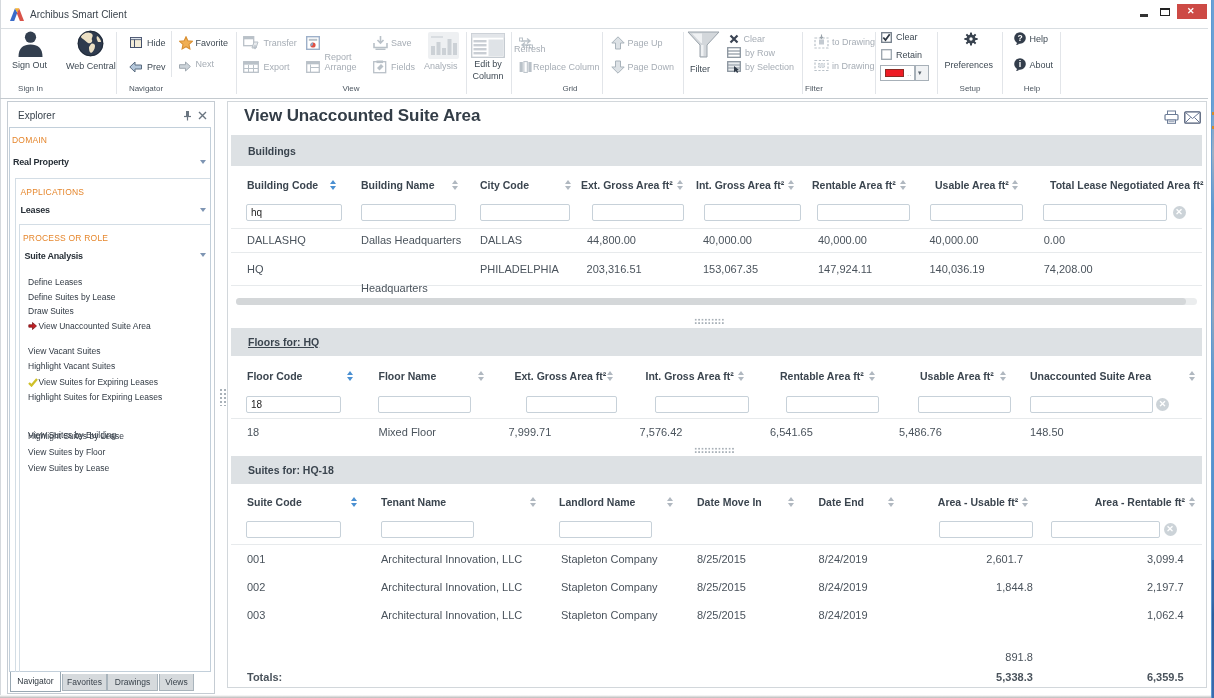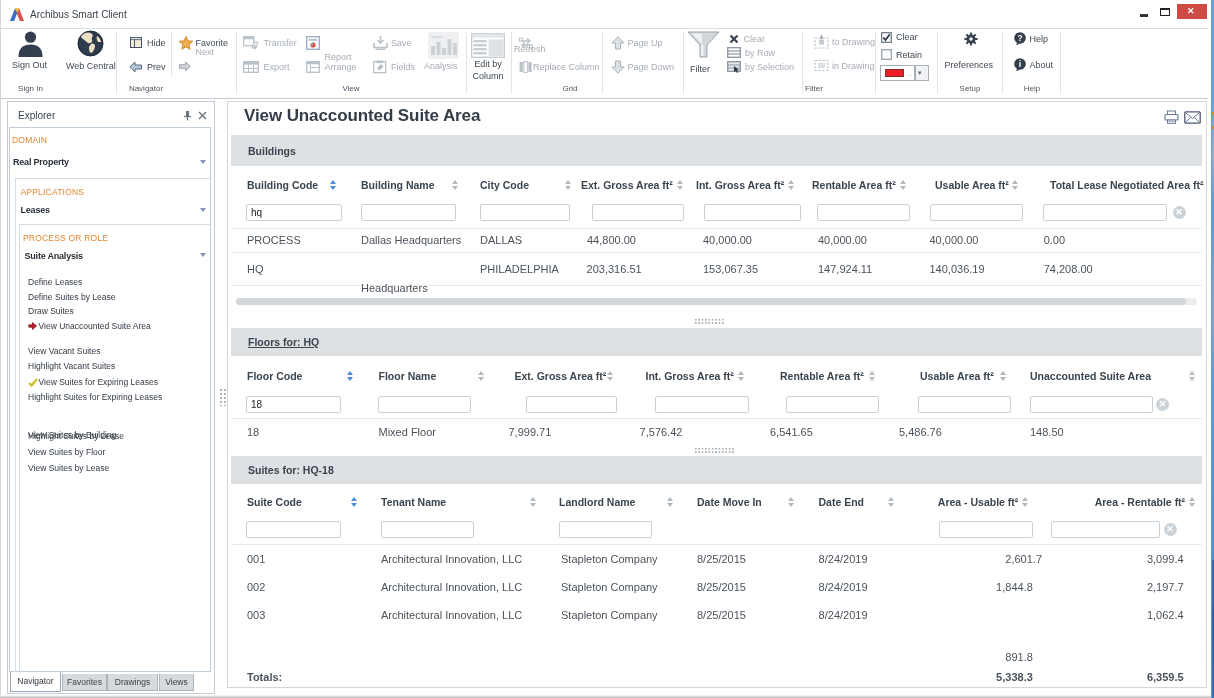--- a/index.html
+++ b/index.html
@@ -89,21 +89,21 @@
     <path d="M12.5,4 L6,4 L6,1 L0.8,6 L6,11 L6,8 L12.5,8 Z" fill="#b4c7da" stroke="#5b6c80" stroke-width="1"></path>
   </svg>
 <div class="t rlabd" style="left:147px;top:60.5px;line-height:12px;">Prev</div>
 <svg class="a" style="left:179px;top:36px;" width="14" height="14" viewBox="0 0 14 14">
     <path d="M7,0.8 L8.8,4.8 L13.4,5.3 L10,8.4 L10.9,12.9 L7,10.7 L3.1,12.9 L4,8.4 L0.6,5.3 L5.2,4.8 Z" fill="#f0ae53" stroke="#d88f33" stroke-width="1.1"></path>
   </svg>
 <div class="t rlabd" style="left:195.5px;top:36.5px;line-height:12px;">Favorite</div>
 <svg class="a" style="left:179px;top:61px;" width="12" height="11" viewBox="0 0 12 11">
     <path d="M0.5,3.7 L6.5,3.7 L6.5,1 L11.4,5.5 L6.5,10 L6.5,7.3 L0.5,7.3 Z" fill="#ccd3d9" stroke="#a0a9b1" stroke-width="1"></path>
   </svg>
-<div class="t rlab" style="left:195.5px;top:46px;line-height:12px;">Next</div>
+<div class="t rlab" style="left:195.5px;top:58px;line-height:12px;">Next</div>
 <svg class="a" style="left:243px;top:36px;" width="16" height="14" viewBox="0 0 16 14">
     <rect x="0.7" y="0.7" width="10" height="9" fill="#fff" stroke="#b9c1c8" stroke-width="1.3"></rect>
     <rect x="0.7" y="0.7" width="10" height="2.6" fill="#b9c1c8"></rect>
     <path d="M11,6 L15,6 L13,12 L9,12 Z" fill="#e8ebee" stroke="#b9c1c8"></path>
     <path d="M12,9 l0,3.5 m-1.6,-1.8 l1.6,1.8 l1.6,-1.8" fill="none" stroke="#b9c1c8" stroke-width="1.2"></path>
   </svg>
 <div class="t rlab" style="left:263.5px;top:36.5px;line-height:12px;">Transfer</div>
 <svg class="a" style="left:243px;top:61px;" width="16" height="12" viewBox="0 0 16 12">
     <rect x="0.7" y="0.7" width="14.6" height="10.6" fill="#fff" stroke="#b9c1c8" stroke-width="1.3"></rect>
     <rect x="0.7" y="0.7" width="14.6" height="3" fill="#b9c1c8"></rect>
@@ -363,21 +363,21 @@
 <div class="fin" style="left:480px;top:203.5px;width:90px"></div>
 <div class="fin" style="left:592px;top:203.5px;width:92px"></div>
 <div class="fin" style="left:704px;top:203.5px;width:97px"></div>
 <div class="fin" style="left:817px;top:203.5px;width:93px"></div>
 <div class="fin" style="left:930px;top:203.5px;width:93px"></div>
 <div class="fin" style="left:1043px;top:203.5px;width:124px"></div>
 <div class="clr" style="left:1172.5px;top:206px">✕</div>
 <div class="hl" style="left:231px;top:227.8px;width:971px;height:1px;background:#e7eaec"></div>
 <div class="hl" style="left:231px;top:251.6px;width:971px;height:1px;background:#e7eaec"></div>
 <div class="hl" style="left:231px;top:285.2px;width:971px;height:1px;background:#e7eaec"></div>
-<div class="t gd" style="left:247px;top:234px;line-height:12px;">PROCESS</div>
+<div class="t gd" style="left:247px;top:234px;line-height:12px;">DALLASHQ</div>
 <div class="t gd" style="left:361px;top:234px;line-height:12px;">Dallas Headquarters</div>
 <div class="t gd" style="left:480px;top:234px;line-height:12px;">DALLAS</div>
 <div class="t gd" style="left:587px;top:234px;line-height:12px;">44,800.00</div>
 <div class="t gd" style="left:703px;top:234px;line-height:12px;">40,000.00</div>
 <div class="t gd" style="left:818px;top:234px;line-height:12px;">40,000.00</div>
 <div class="t gd" style="left:929.5px;top:234px;line-height:12px;">40,000.00</div>
 <div class="t gd" style="left:1043.7px;top:234px;line-height:12px;">0.00</div>
 <div class="t gd" style="left:247px;top:262.5px;line-height:12px;">HQ</div>
 <div class="t gd" style="left:361px;top:262.5px;line-height:12px;margin-top:19px;">Headquarters</div>
 <div class="t gd" style="left:480px;top:262.5px;line-height:12px;">PHILADELPHIA</div>
@@ -485,21 +485,21 @@
 <div class="fin" style="left:559px;top:520.5px;width:93px"></div>
 <div class="fin" style="left:939px;top:520.5px;width:94px"></div>
 <div class="fin" style="left:1051px;top:520.5px;width:109px"></div>
 <div class="clr" style="left:1163.5px;top:522.5px">✕</div>
 <div class="hl" style="left:231px;top:543.5px;width:971px;height:1px;background:#e7eaec"></div>
 <div class="t gd" style="left:247px;top:552.5px;line-height:12px;">001</div>
 <div class="t gd" style="left:381px;top:552.5px;line-height:12px;">Architectural Innovation, LLC</div>
 <div class="t gd" style="left:561px;top:552.5px;line-height:12px;">Stapleton Company</div>
 <div class="t gd" style="left:697px;top:552.5px;line-height:12px;">8/25/2015</div>
 <div class="t gd" style="left:818.6px;top:552.5px;line-height:12px;">8/24/2019</div>
-<div class="t gd" style="right:172px;top:552.5px;line-height:12px;">2,601.7</div>
+<div class="t gd" style="right:191px;top:552.5px;line-height:12px;">2,601.7</div>
 <div class="t gd" style="right:30.40000000000009px;top:552.5px;line-height:12px;">3,099.4</div>
 <div class="t gd" style="left:247px;top:580.8px;line-height:12px;">002</div>
 <div class="t gd" style="left:381px;top:580.8px;line-height:12px;">Architectural Innovation, LLC</div>
 <div class="t gd" style="left:561px;top:580.8px;line-height:12px;">Stapleton Company</div>
 <div class="t gd" style="left:697px;top:580.8px;line-height:12px;">8/25/2015</div>
 <div class="t gd" style="left:818.6px;top:580.8px;line-height:12px;">8/24/2019</div>
 <div class="t gd" style="right:181.20000000000005px;top:580.8px;line-height:12px;">1,844.8</div>
 <div class="t gd" style="right:30.40000000000009px;top:580.8px;line-height:12px;">2,197.7</div>
 <div class="t gd" style="left:247px;top:608.7px;line-height:12px;">003</div>
 <div class="t gd" style="left:381px;top:608.7px;line-height:12px;">Architectural Innovation, LLC</div>

